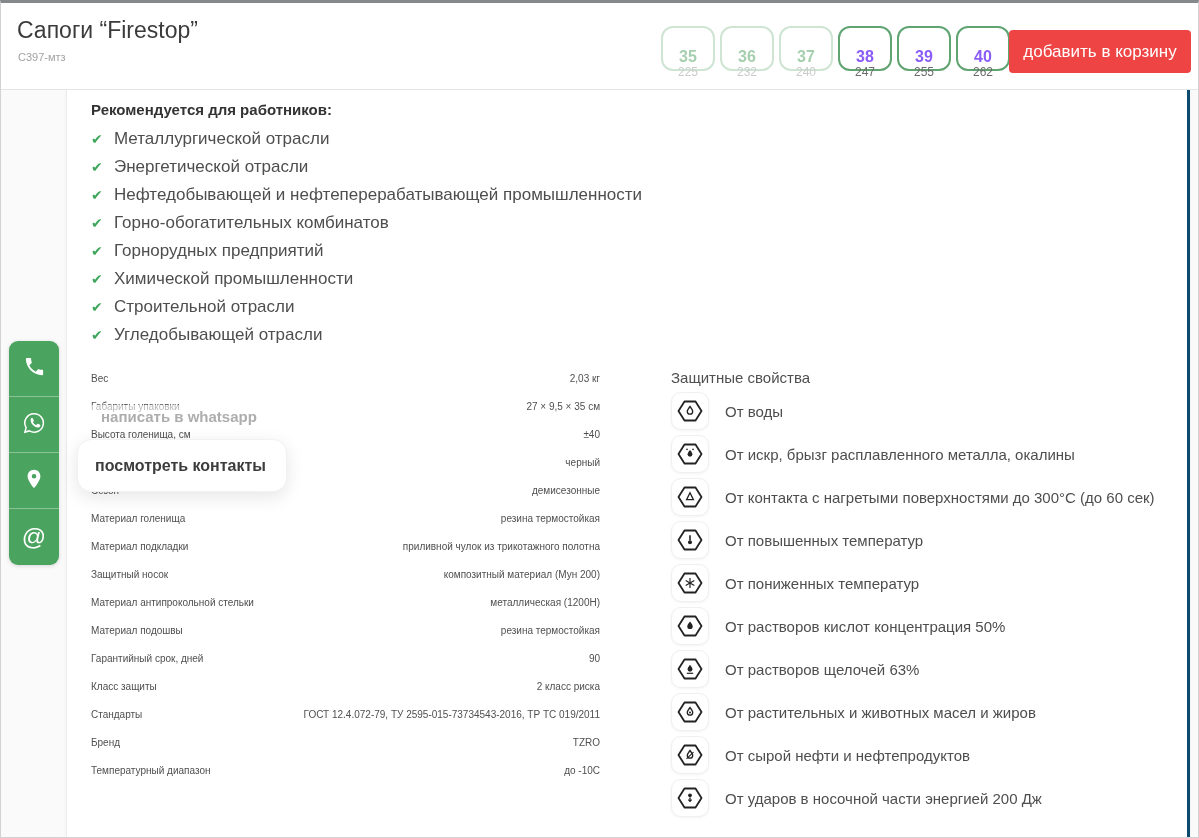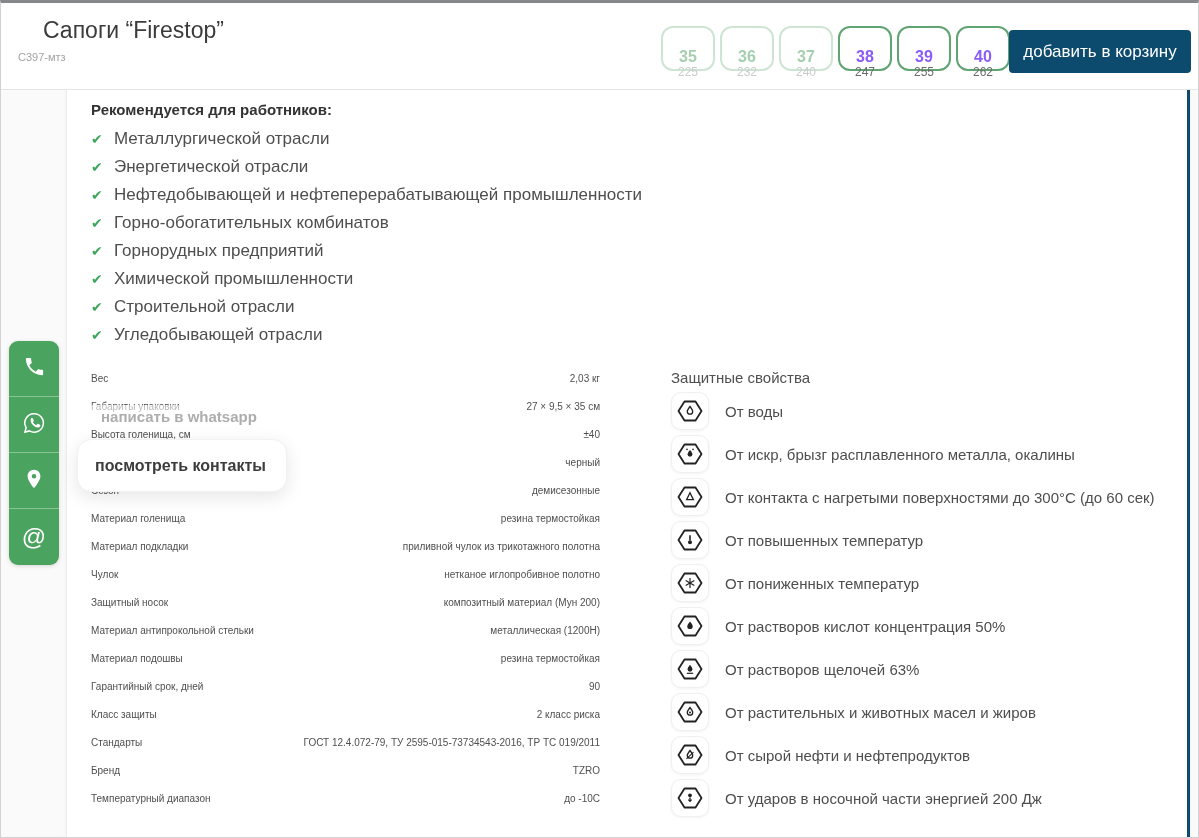--- a/index.html
+++ b/index.html
@@ -8,35 +8,35 @@
     position:relative; width:1199px; height:838px; background:#fafafa;
     border-top:3px solid #85888b; border-left:1px solid #d2d2d2;
     border-right:1px solid #d2d2d2; border-bottom:1px solid #d2d2d2;
     overflow:hidden;
   }
   
   .header {
     position:absolute; left:0; right:0; top:0; height:87px;
     background:#fff; border-bottom:1px solid #e4e4e4; z-index:2;
   }
-  .title { position:absolute; left:16px; top:14px; font-size:23px; color:#3b3b3b; font-weight:400;margin-left:26px; }
+  .title { position:absolute; left:16px; top:14px; font-size:23px; color:#3b3b3b; font-weight:400; }
   .sku   { position:absolute; left:17px; top:48px; font-size:11px; color:#a2a2a2; }
   .sizes { position:absolute; left:660px; top:23px; display:flex; gap:5px; }
   .size-btn {
     width:54px; height:45px; border:2px solid #cfe5d3; border-radius:12px;
     background:#fff; text-align:center; padding-top:20px; cursor:pointer;
   }
   .size-num { font-size:16px; font-weight:700; color:#a5cfae; line-height:18px; }
   .size-sub { font-size:12px; color:#cbcbcb; line-height:13px; }
   .size-btn.available { border-color:#5fa471; }
   .size-btn.available .size-num { color:#8b5cf6; }
   .size-btn.available .size-sub { color:#6b6b6b; }
   .cart-btn {
     position:absolute; left:1008px; top:27px; width:182px; height:43px;
-    background:#0c4a6e; border:none; border-radius:4px; color:#fff;
+    background:#ef4444; border:none; border-radius:4px; color:#fff;
     font-size:17px; font-family:inherit; cursor:pointer;
   }
   
   .card {
     position:absolute; left:65px; right:8px; top:87px; bottom:0;
     background:#fff; border-left:1px solid #ececec; border-right:3px solid #0c4a6e;
     box-shadow:0 0 4px rgba(0,0,0,0.04); z-index:1;
   }
   
   .reco { position:absolute; left:24px; top:7px; }
@@ -183,24 +183,20 @@
         <div class="spec-row">
           <span class="spec-label">Материал голенища</span>
           <span class="spec-value">резина термостойкая</span>
         </div>
 
         <div class="spec-row">
           <span class="spec-label">Материал подкладки</span>
           <span class="spec-value">приливной чулок из трикотажного полотна</span>
         </div>
 
-        <div class="spec-row">
-          <span class="spec-label">Чулок</span>
-          <span class="spec-value">нетканое иглопробивное полотно</span>
-        </div>
 
         <div class="spec-row">
           <span class="spec-label">Защитный носок</span>
           <span class="spec-value">композитный материал (Мун 200)</span>
         </div>
 
         <div class="spec-row">
           <span class="spec-label">Материал антипрокольной стельки</span>
           <span class="spec-value">металлическая (1200Н)</span>
         </div>

